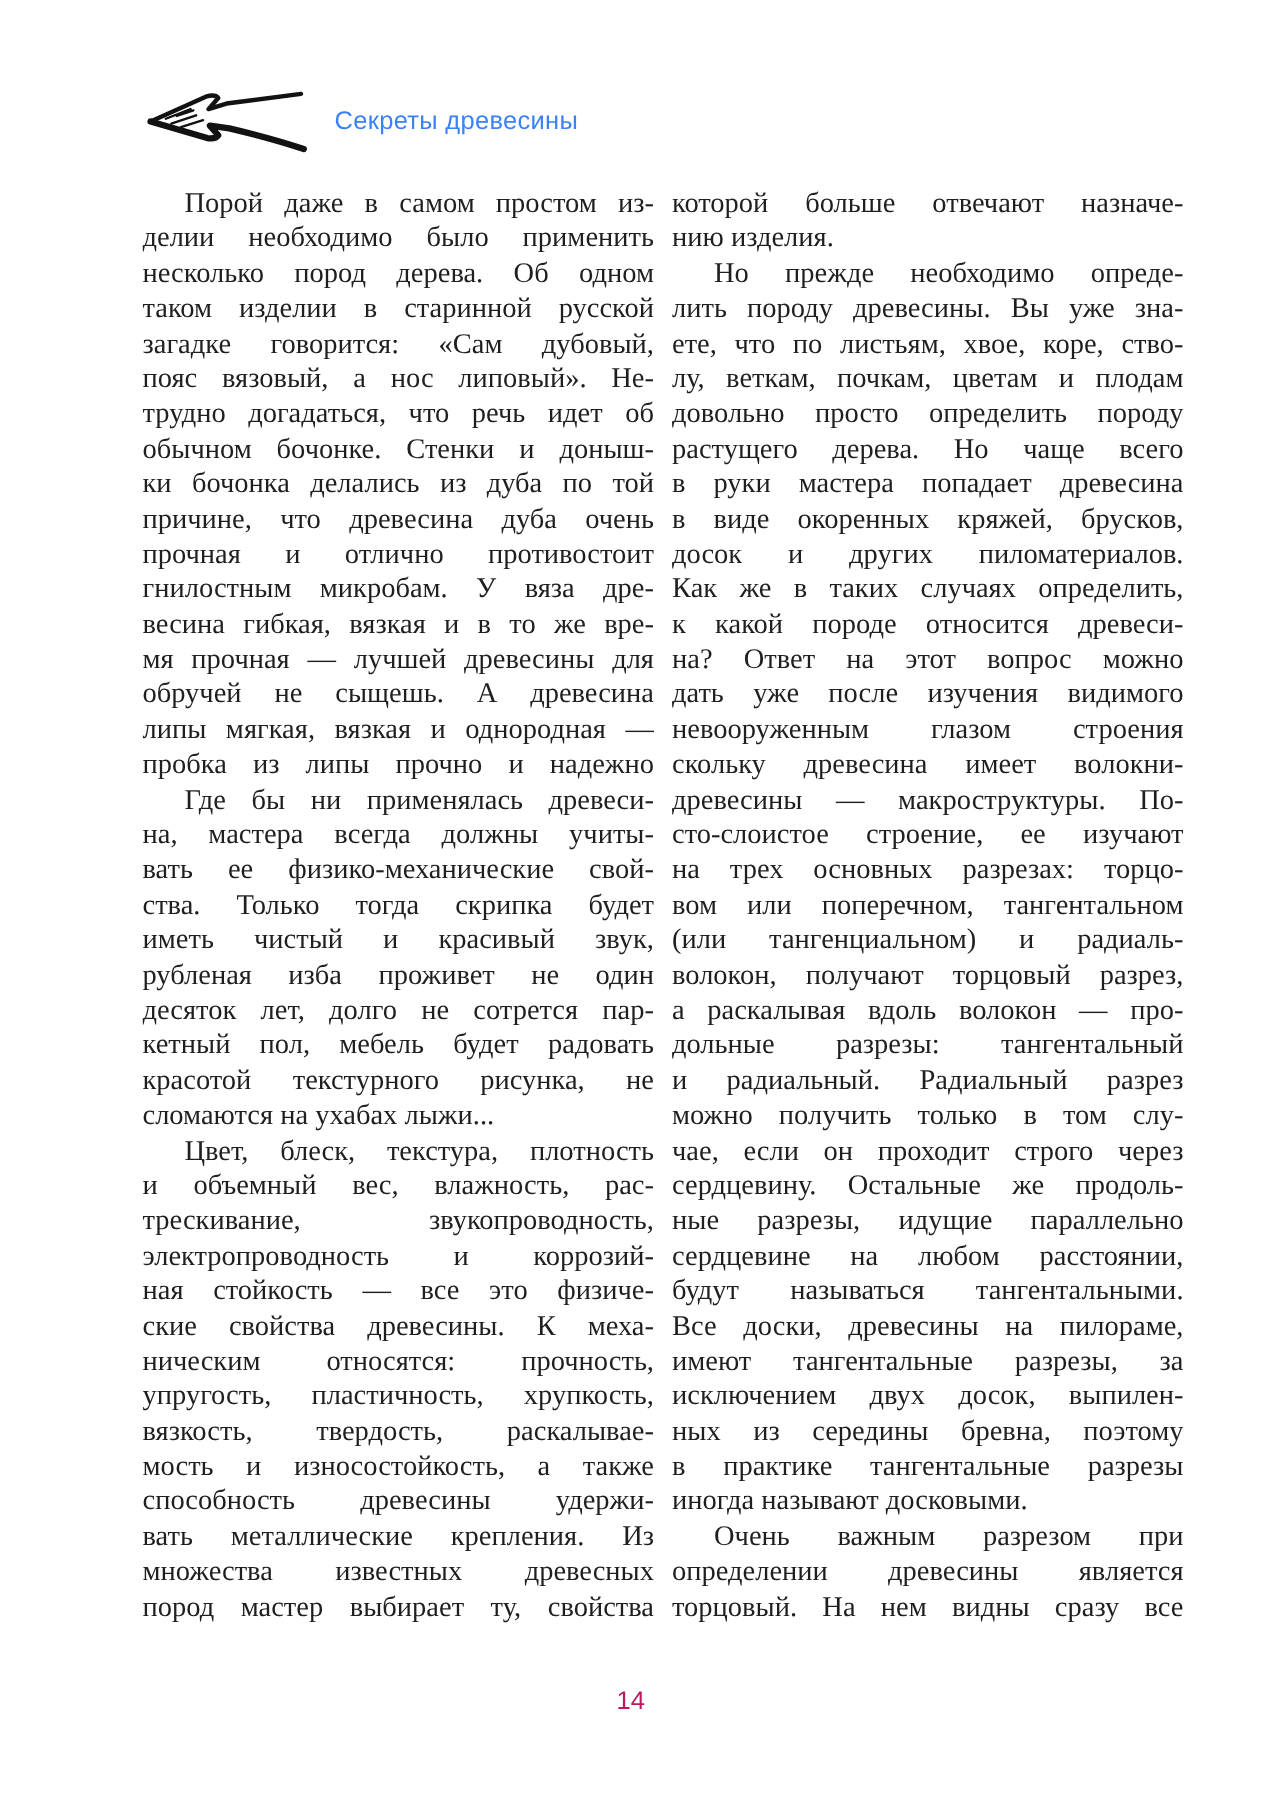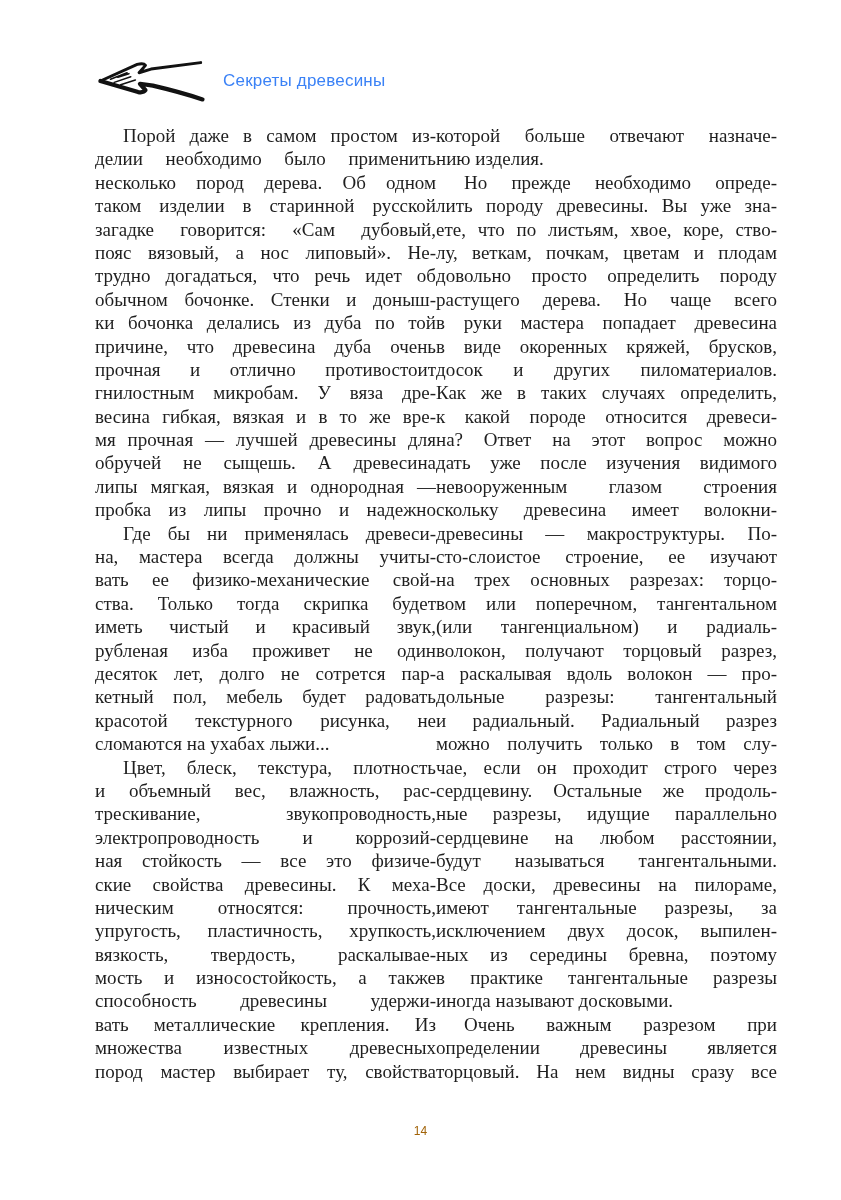--- a/index.html
+++ b/index.html
@@ -35,21 +35,21 @@
     color: #3b82f6;
     margin-left: 16px;
     letter-spacing: 0.2px;
   }
   .column {
     position: absolute;
     top: 124px;
     width: 341px;
   }
   .col-left  { left: 95px; }
-  .col-right { left: 436px; }
+  .col-right { left: 448px; }
   .line {
     font-size: 19px;
     line-height: 23.4px;
     height: 23.4px;
     text-align: justify;
     text-align-last: justify;
     white-space: nowrap;
     overflow: hidden;
     color: #1f1f1f;
   }
@@ -59,22 +59,22 @@
   .line.indent {
     text-indent: 28px;
   }
   .footer {
     position: absolute;
     left: 0;
     right: 0;
     top: 1124px;
     text-align: center;
     font-family: "Liberation Sans", sans-serif;
-    font-size: 12px;
-    color: #a16207;
+    font-size: 17px;
+    color: #be185d;
   }
 </style>
 </head>
 <body>
 
 <div class="page">
 
   <div class="header">
     <span class="header-icon">
       <svg viewBox="0 0 120 50" width="112" height="46" aria-hidden="true">

